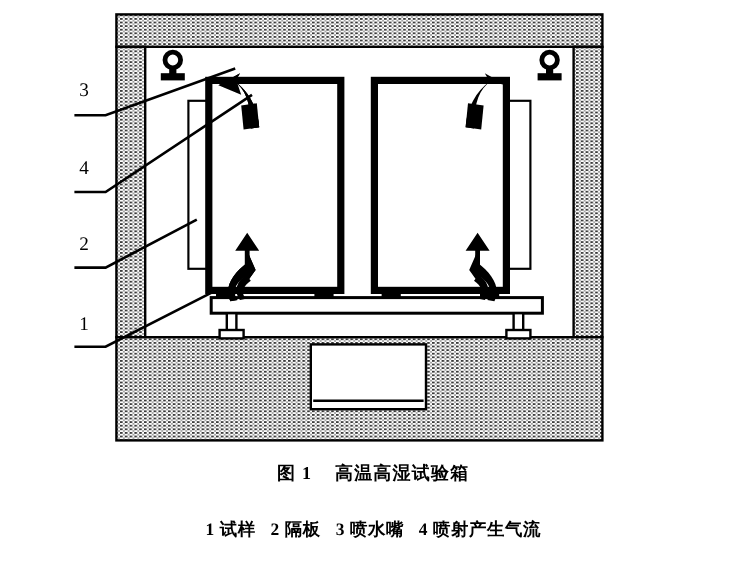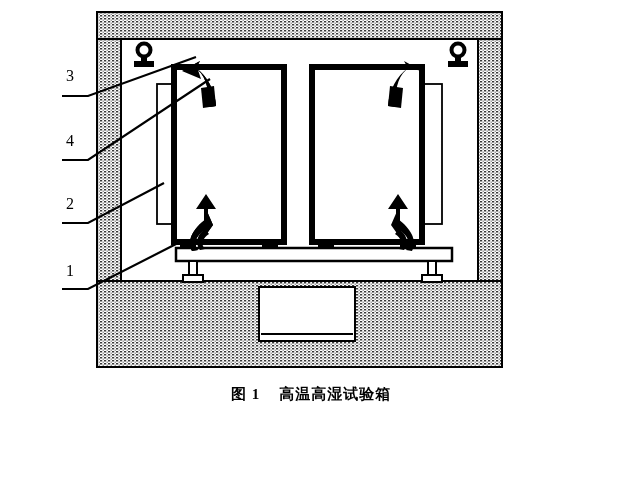--- a/index.html
+++ b/index.html
@@ -191,14 +191,15 @@
       <path d="M 62 289 L 88 289 L 180 242" stroke-width="2.2"></path>
     </g>
   </svg>
 
   <div class="callout-number" style="left:66px; top:68px;">3</div>
   <div class="callout-number" style="left:66px; top:133px;">4</div>
   <div class="callout-number" style="left:66px; top:196px;">2</div>
   <div class="callout-number" style="left:66px; top:263px;">1</div>
 
   <div id="figure-caption" class="caption-block">图 1    高温高湿试验箱</div>
+  <div id="figure-legend" class="caption-block">1 试样   2 隔板   3 喷水嘴   4 喷射产生气流</div>
 
 </div>
 
 </body></html>

